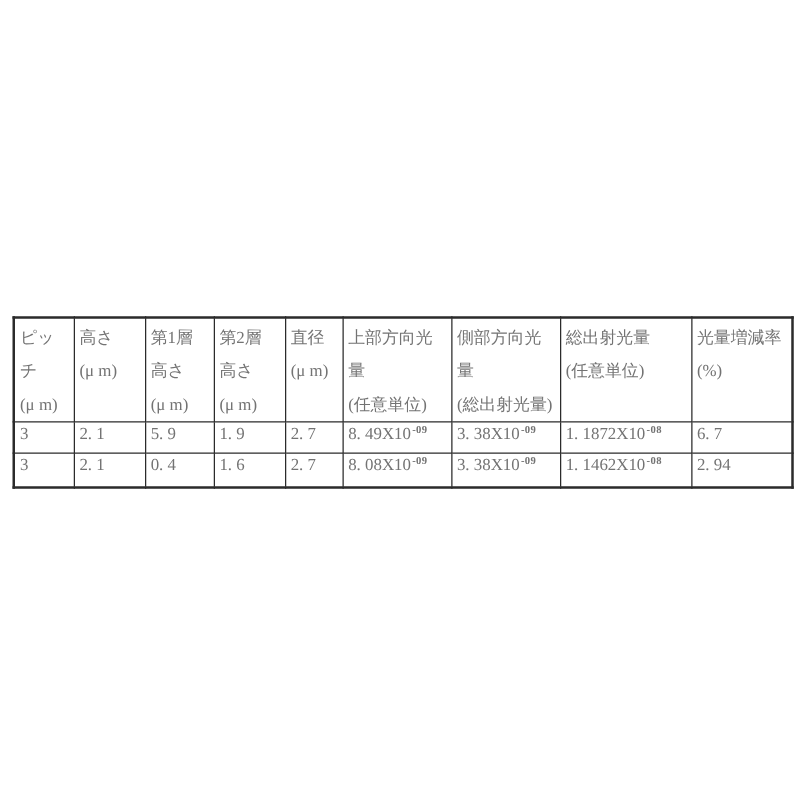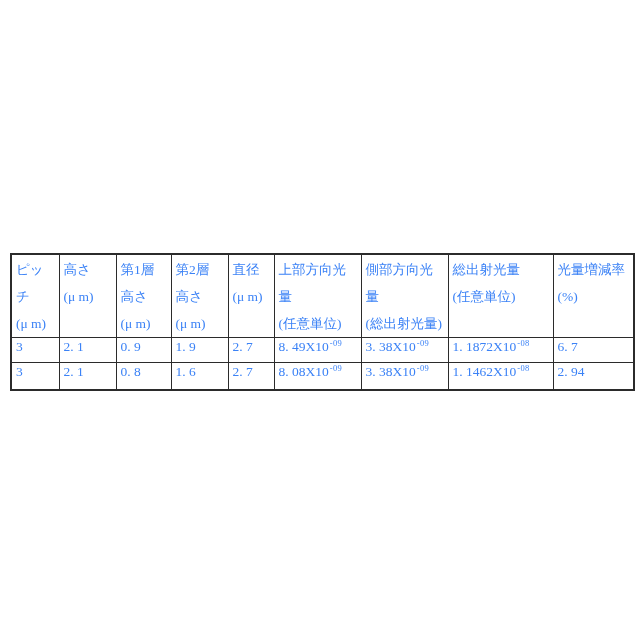--- a/index.html
+++ b/index.html
@@ -25,21 +25,21 @@
     top: 253px;
     border-collapse: collapse;
     table-layout: fixed;
     border: 2px solid #2b2b2b;
   }
   table.data-table th,
   table.data-table td {
     border: 1px solid #2b2b2b;
     vertical-align: top;
     text-align: left;
-    color: #3b82f6;
+    color: #737373;
     font-size: 13.5px;
     font-weight: normal;
     padding: 1px 2px 0 4px;
     overflow: hidden;
   }
   thead tr { height: 77px; }
   tbody tr.row-1 { height: 25px; }
   tbody tr.row-2 { height: 27px; }
   thead th {
     line-height: 27px;
@@ -49,20 +49,21 @@
     line-height: 16px;
     padding-top: 3px;
     white-space: nowrap;
   }
   tbody td sup {
     font-size: 8.5px;
     line-height: 0;
     vertical-align: super;
     letter-spacing: 0.3px;
     margin-left: 1px;
+    font-weight: bold;
   }
 </style>
 </head>
 <body>
 
 <div class="page">
   <table class="data-table">
     <colgroup>
       <col style="width:48px">
       <col style="width:57px">
@@ -95,32 +96,32 @@
         <th>総出射光量
 (任意単位)</th>
         <th>光量増減率
 (%)</th>
       </tr>
     </thead>
     <tbody>
       <tr class="row-1">
         <td>3</td>
         <td>2. 1</td>
-        <td>0. 9</td>
+        <td>5. 9</td>
         <td>1. 9</td>
         <td>2. 7</td>
         <td><span>8. 49X10</span><sup>-09</sup></td>
         <td><span>3. 38X10</span><sup>-09</sup></td>
         <td><span>1. 1872X10</span><sup>-08</sup></td>
         <td>6. 7</td>
       </tr>
       <tr class="row-2">
         <td>3</td>
         <td>2. 1</td>
-        <td>0. 8</td>
+        <td>0. 4</td>
         <td>1. 6</td>
         <td>2. 7</td>
         <td><span>8. 08X10</span><sup>-09</sup></td>
         <td><span>3. 38X10</span><sup>-09</sup></td>
         <td><span>1. 1462X10</span><sup>-08</sup></td>
         <td>2. 94</td>
       </tr>
     </tbody>
   </table>
 </div>

